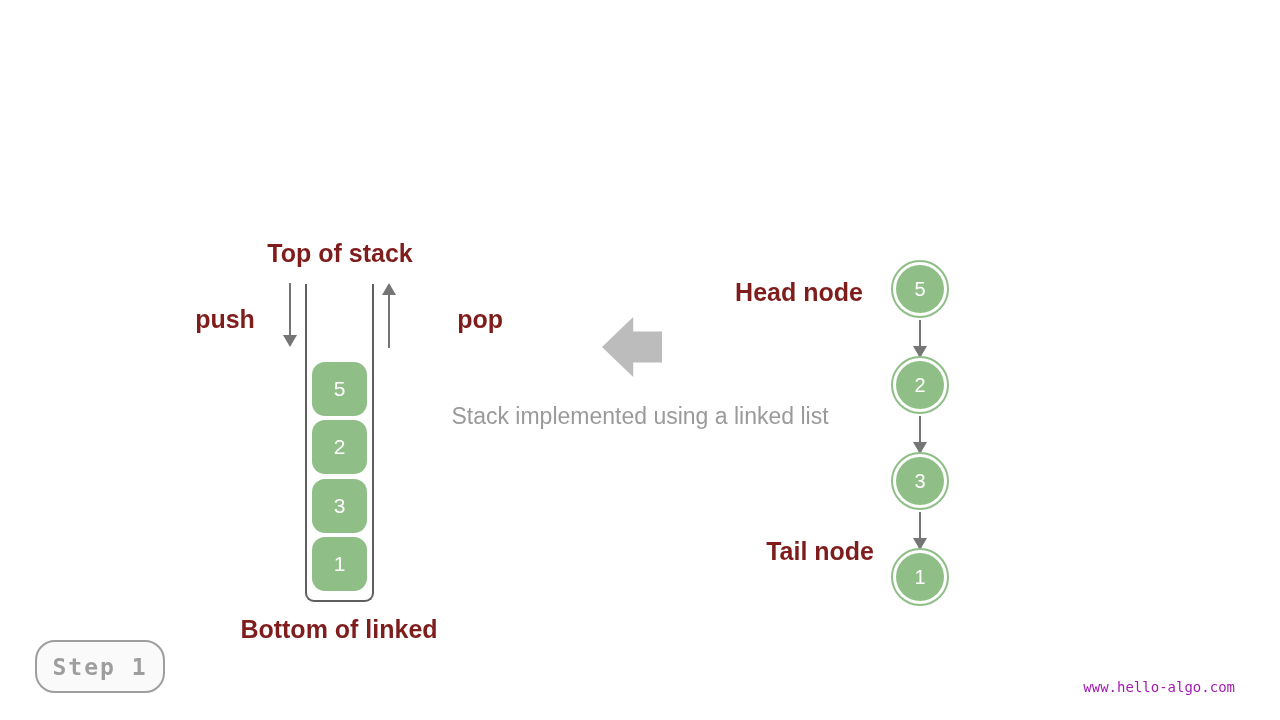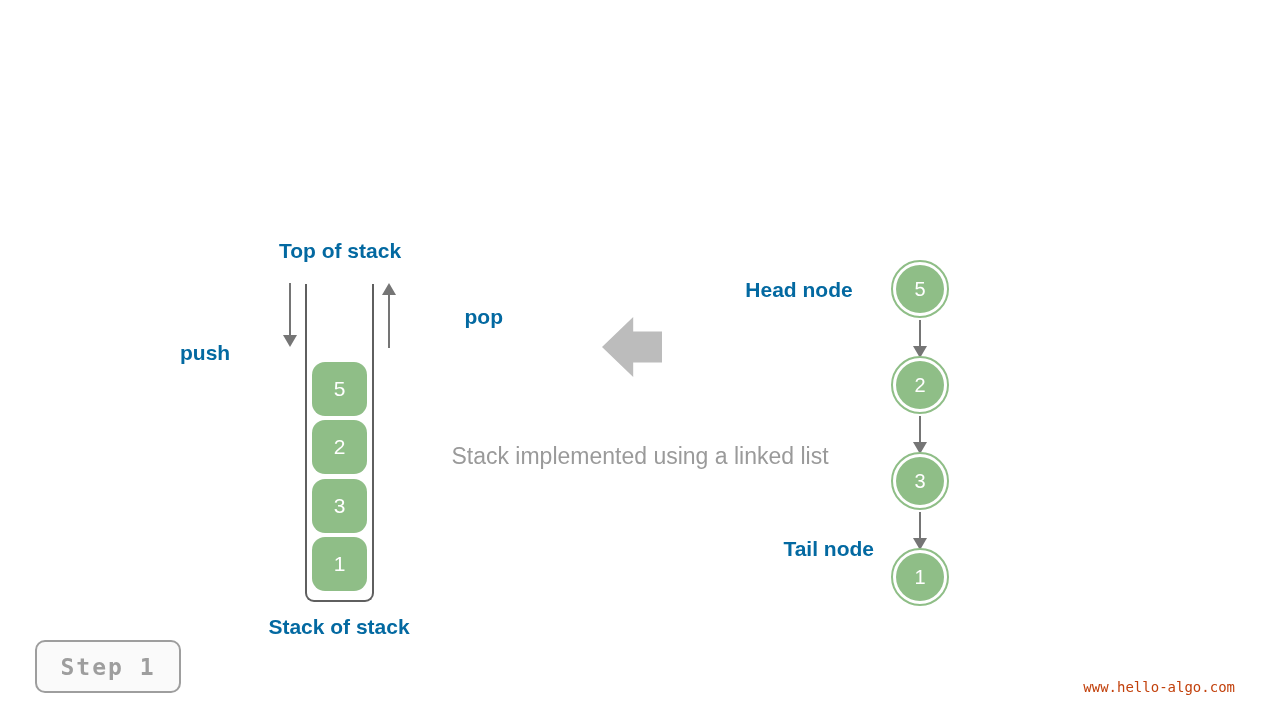--- a/index.html
+++ b/index.html
@@ -3,23 +3,23 @@
 <meta charset="utf-8">
 <style>
   * { margin: 0; padding: 0; box-sizing: border-box; }
   html, body { width: 1280px; height: 720px; background: #ffffff; overflow: hidden; }
   body { position: relative; font-family: "Liberation Sans", sans-serif; }
 
   .abs { position: absolute; }
 
   
   .dark-label {
-    color: #0369a1;
+    color: #7f1d1d;
     font-weight: bold;
-    font-size: 21px;
+    font-size: 25px;
     white-space: nowrap;
   }
 
   
   .stack-container {
     left: 305px; top: 284px;
     width: 69px; height: 318px;
     border-left: 2px solid #5f5f5f;
     border-right: 2px solid #5f5f5f;
     border-bottom: 2px solid #5f5f5f;
@@ -69,21 +69,20 @@
     clip-path: polygon(0 50%, 52% 0, 52% 24%, 100% 24%, 100% 76%, 52% 76%, 52% 100%);
   }
 
   .caption {
     left: 420px; top: 403px;
     width: 440px;
     text-align: center;
     color: #9a9a9a;
     font-size: 23px;
     white-space: nowrap;
-    margin-top: 40px;
   }
 
   
   .ll-node {
     left: 891px;
     width: 58px; height: 58px;
     border-radius: 50%;
     border: 2px solid #8fbe87;
     background: #ffffff;
     display: flex; align-items: center; justify-content: center;
@@ -94,63 +93,63 @@
     background: #8fbe87;
     color: #ffffff;
     font-size: 20px;
     display: flex; align-items: center; justify-content: center;
   }
   .ll-arrow { left: 913px; height: 38px; }
 
   
   .step-badge {
     left: 35px; top: 640px;
-    width: 146px; height: 53px;
+    width: 130px; height: 53px;
     background: #fafafa;
     border: 2px solid #9e9e9e;
-    border-radius: 10px;
+    border-radius: 20px;
     display: flex; align-items: center; justify-content: center;
     color: #9e9e9e;
     font-family: "DejaVu Sans Mono", monospace;
     font-weight: bold;
     font-size: 23px;
     letter-spacing: 2px;
     white-space: pre;
   }
 
   
   .watermark {
     left: 1035px; top: 679px;
     width: 200px;
     text-align: right;
-    color: #c2410c;
+    color: #a21caf;
     font-family: "DejaVu Sans Mono", monospace;
     font-size: 14px;
     white-space: nowrap;
   }
 </style>
 </head>
 <body>
 
 <div class="abs dark-label" style="left:240px; top:239px; width:200px; text-align:center;">Top of stack</div>
 
-<div class="abs dark-label" style="left:180px; top:305px; width:90px; text-align:left;margin-top:36px;">push</div>
+<div class="abs dark-label" style="left:180px; top:305px; width:90px; text-align:center;">push</div>
 <div class="abs v-arrow arrow-down" style="left:283px; top:283px; height:64px;"></div>
 
 <div class="abs v-arrow arrow-up" style="left:382px; top:283px; height:65px;"></div>
 <div class="abs dark-label" style="left:413px; top:305px; width:90px; text-align:right;">pop</div>
 
 <div class="abs stack-container"></div>
 
 <div class="abs stack-el" style="top:362px;">5</div>
 <div class="abs stack-el" style="top:420px;">2</div>
 <div class="abs stack-el" style="top:479px;">3</div>
 <div class="abs stack-el" style="top:537px;">1</div>
 
-<div class="abs dark-label" style="left:239px; top:615px; width:200px; text-align:center;">Stack of stack</div>
+<div class="abs dark-label" style="left:239px; top:615px; width:200px; text-align:center;">Bottom of linked</div>
 
 <div class="abs block-arrow"></div>
 <div class="abs caption">Stack implemented using a linked list</div>
 
 <div class="abs dark-label" style="left:724px; top:278px; width:150px; text-align:center;">Head node</div>
 <div class="abs dark-label" style="left:724px; top:537px; width:150px; text-align:right;">Tail node</div>
 
 <div class="abs ll-node" style="top:260px;">
   <div class="ll-node-inner">5</div>
 </div>

